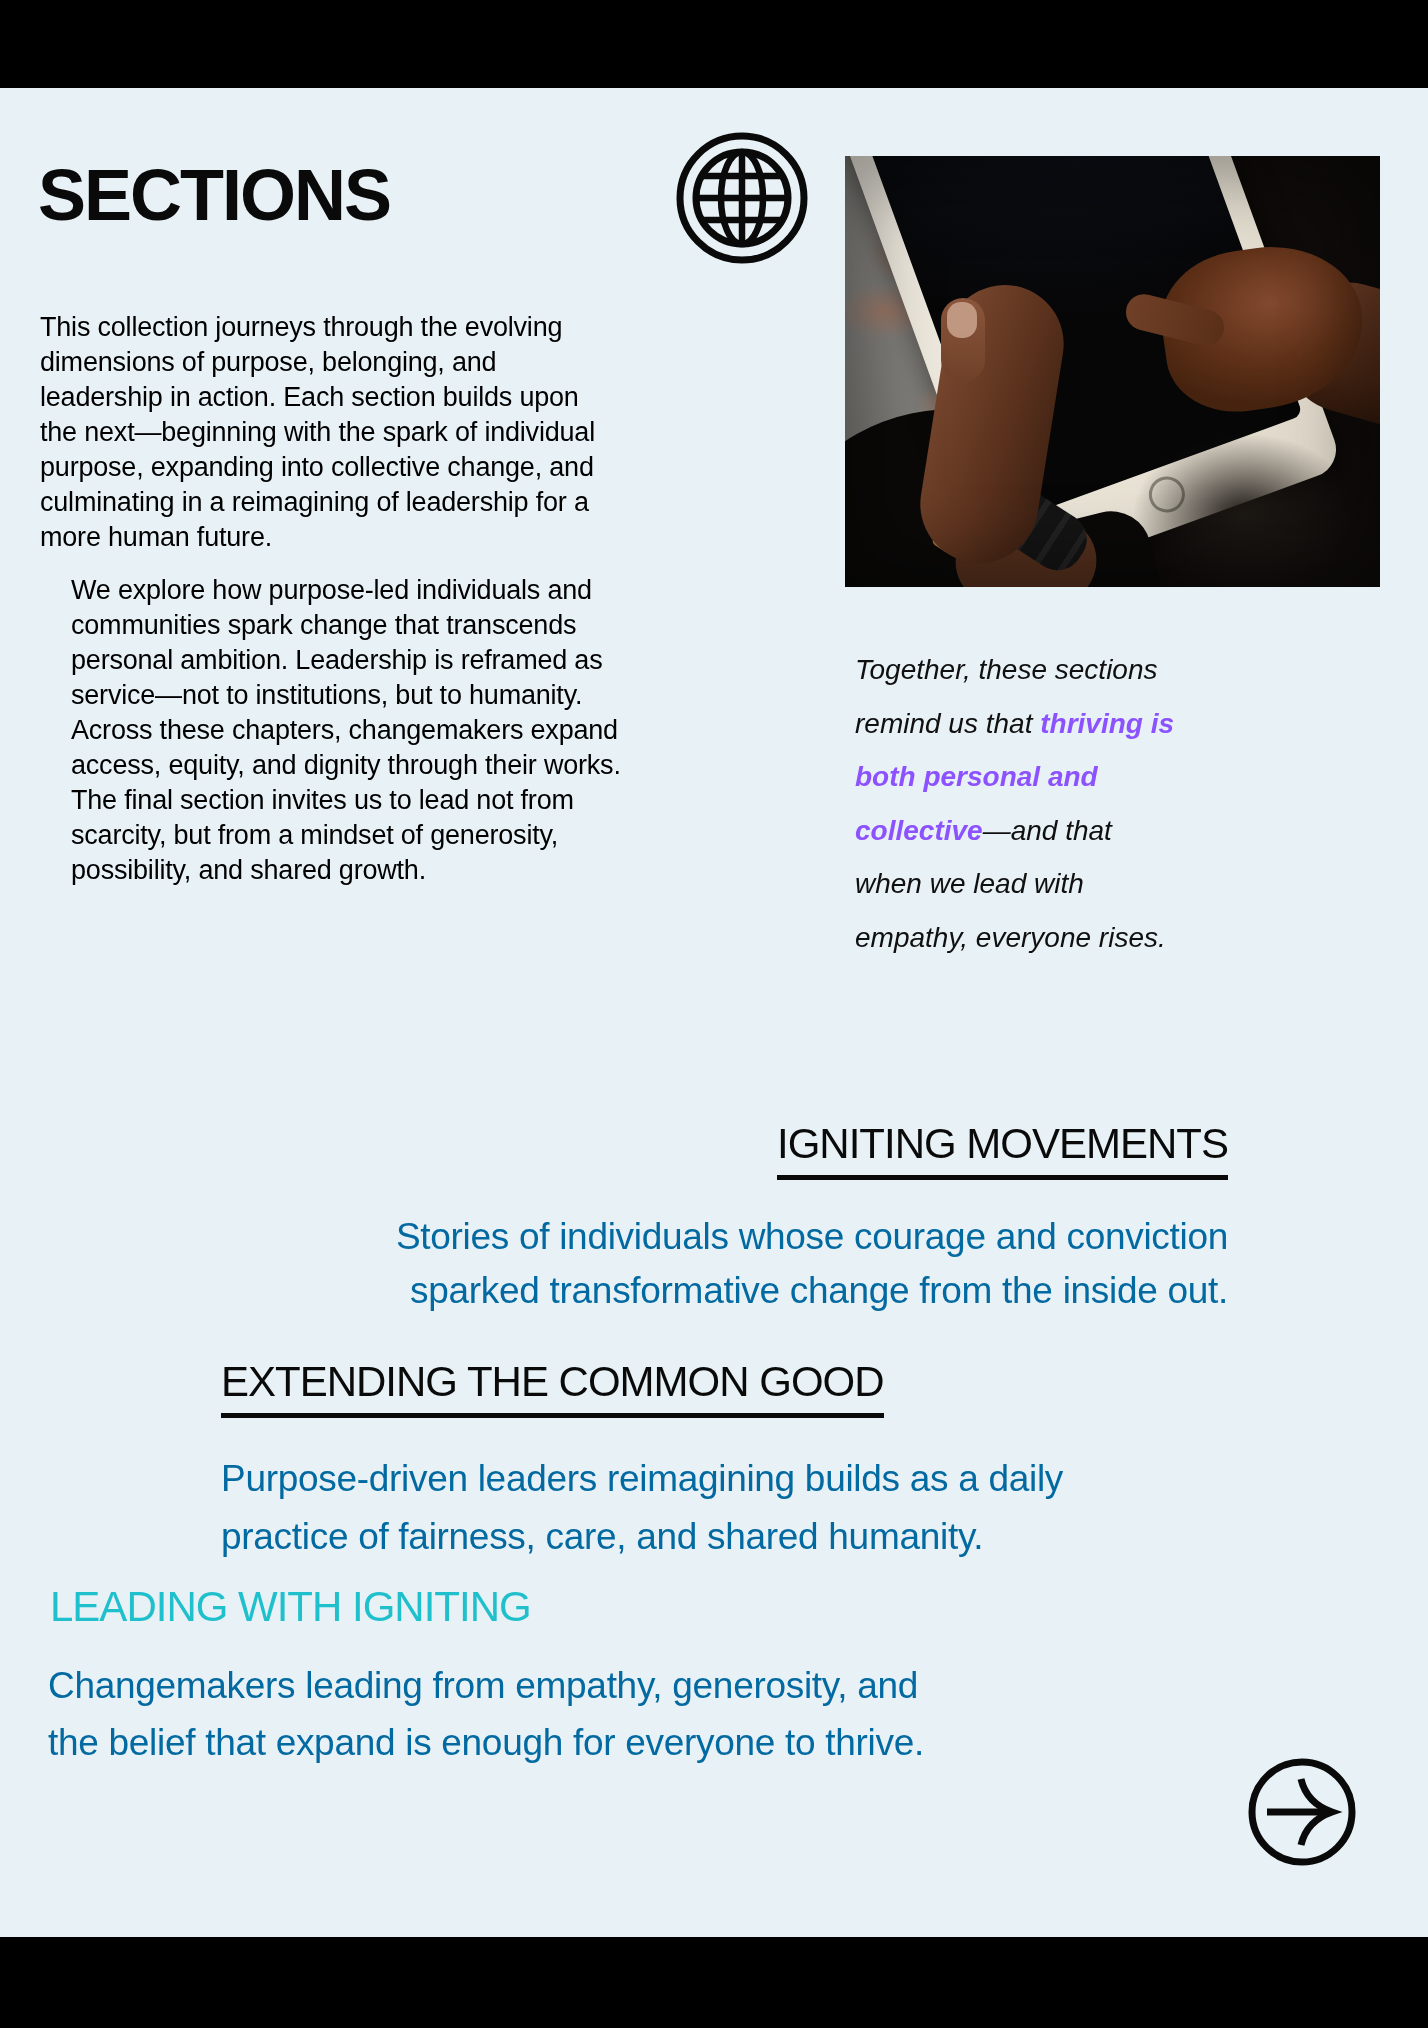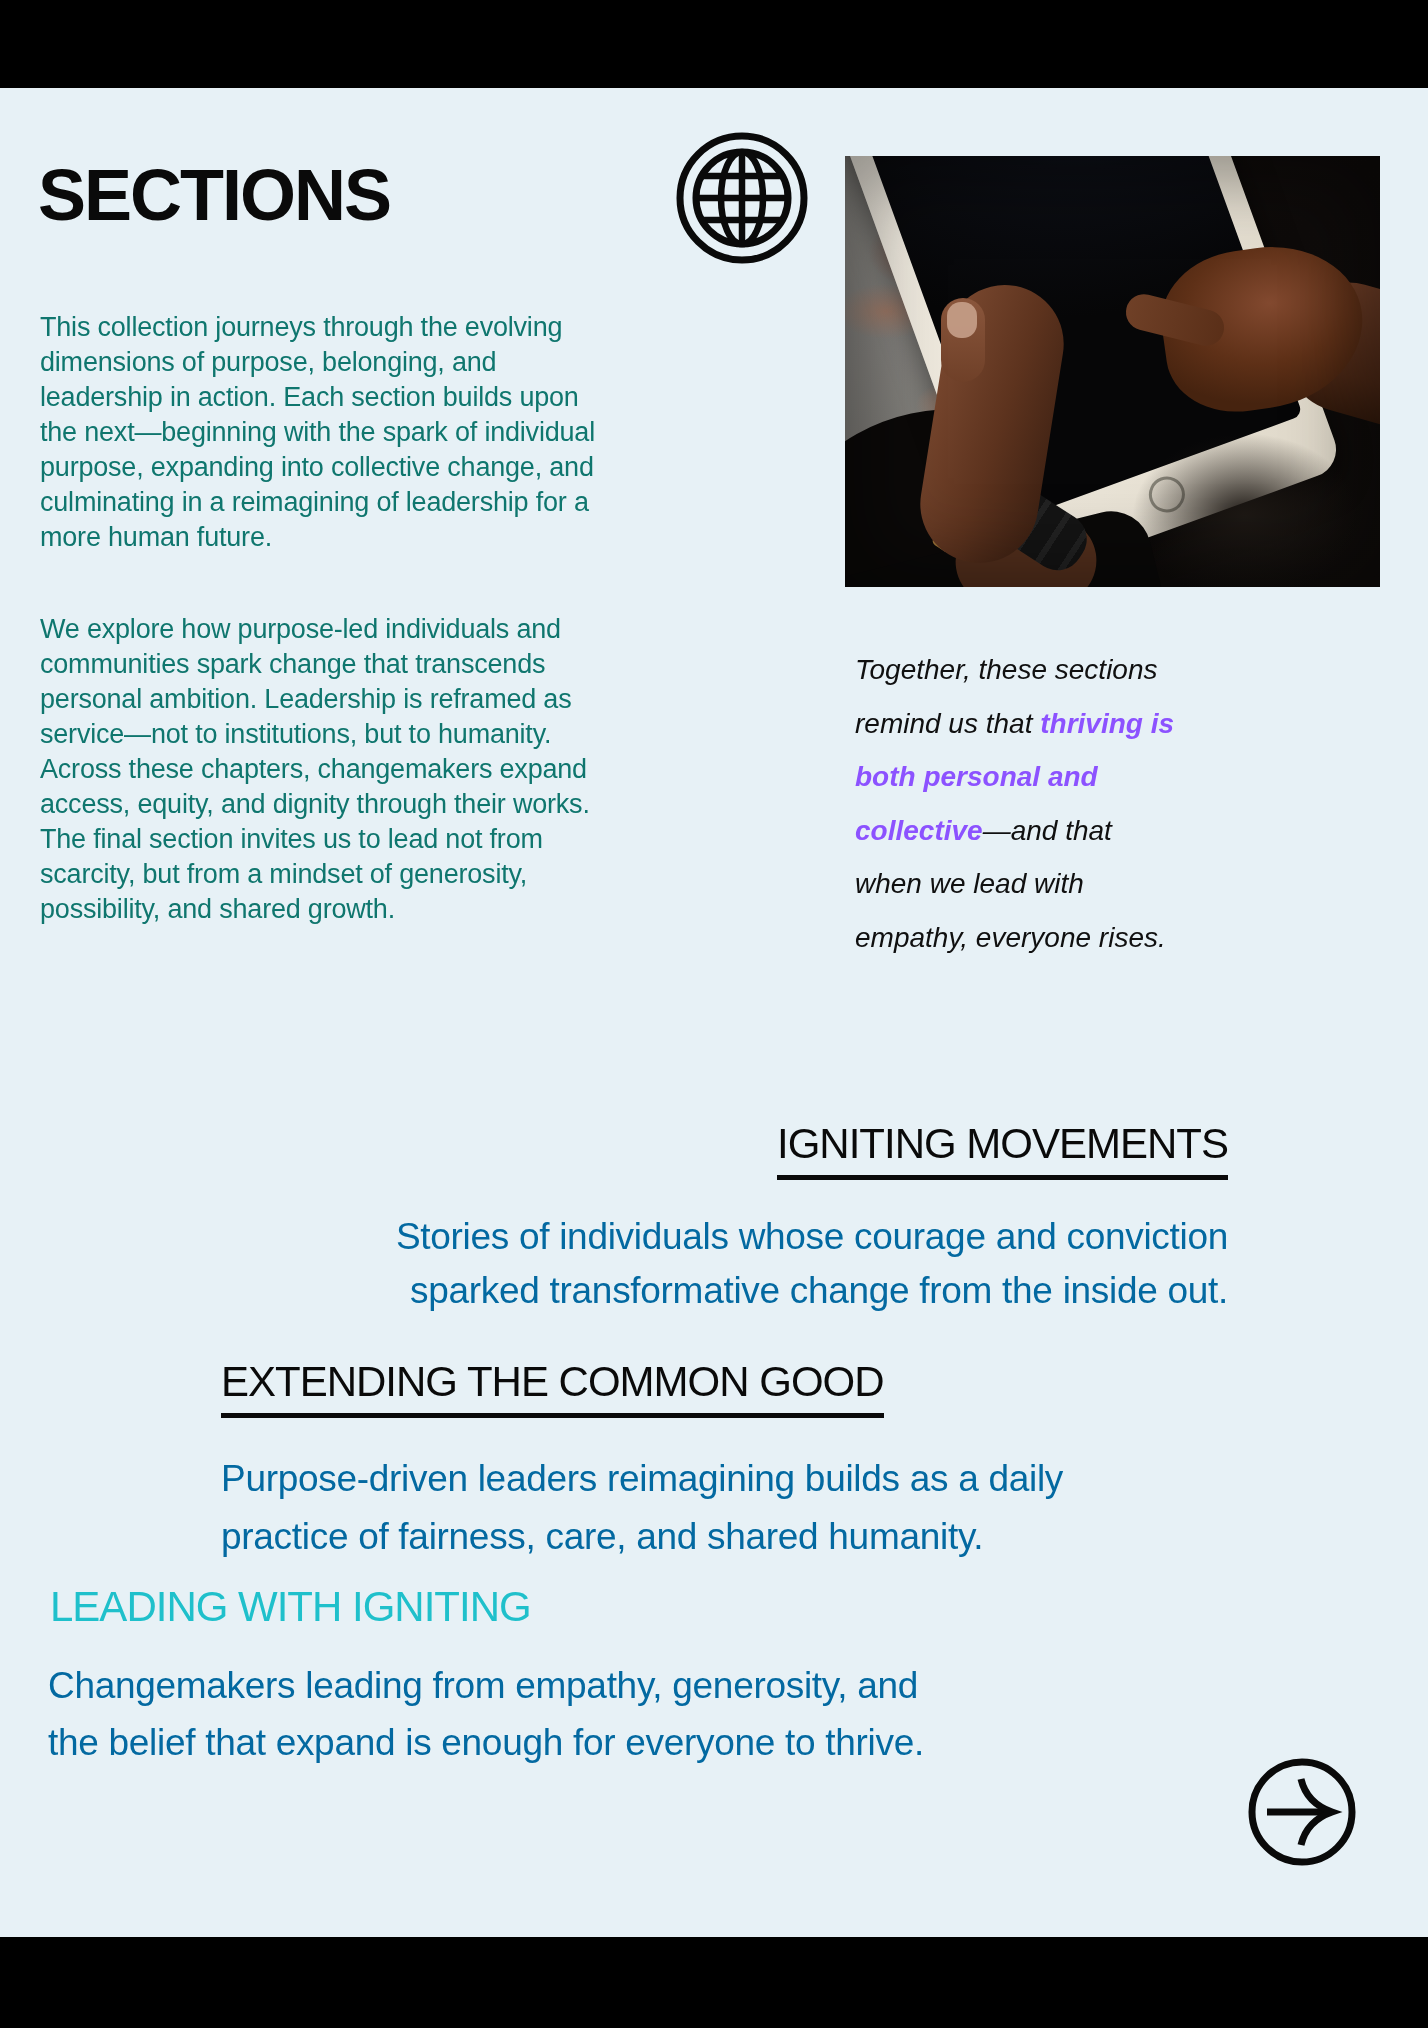--- a/index.html
+++ b/index.html
@@ -15,24 +15,24 @@
     position:absolute;left:0;top:88px;width:1428px;height:1913px;
     background:#e7f1f6;overflow:hidden;color:#0c0c0c;
   }
   h1.title{
     margin:0;left:38px;top:71px;position:absolute;
     font-size:72px;font-weight:900;letter-spacing:-2px;line-height:1;color:#0a0a0a;
   }
   .para{
     margin:0;position:absolute;left:40px;width:660px;
     font-size:27px;line-height:35px;letter-spacing:-0.2px;
-    white-space:pre-line;color:#0f766e;
+    white-space:pre-line;color:#000000;
   }
   .para.p1{top:222px;}
-  .para.p2{top:524px;}
+  .para.p2{top:485px;margin-left:31px;}
   .quote{
     position:absolute;left:855px;top:555px;width:510px;
     font-size:28px;line-height:53.5px;font-style:italic;
     white-space:pre-line;color:#101010;
   }
   .quote .hl{color:#8c52ff;font-weight:bold;}
   .section{position:absolute;}
   .sec-heading{
     margin:0;font-size:42px;font-weight:400;letter-spacing:-1px;line-height:1.15;
     color:#0a0a0a;

